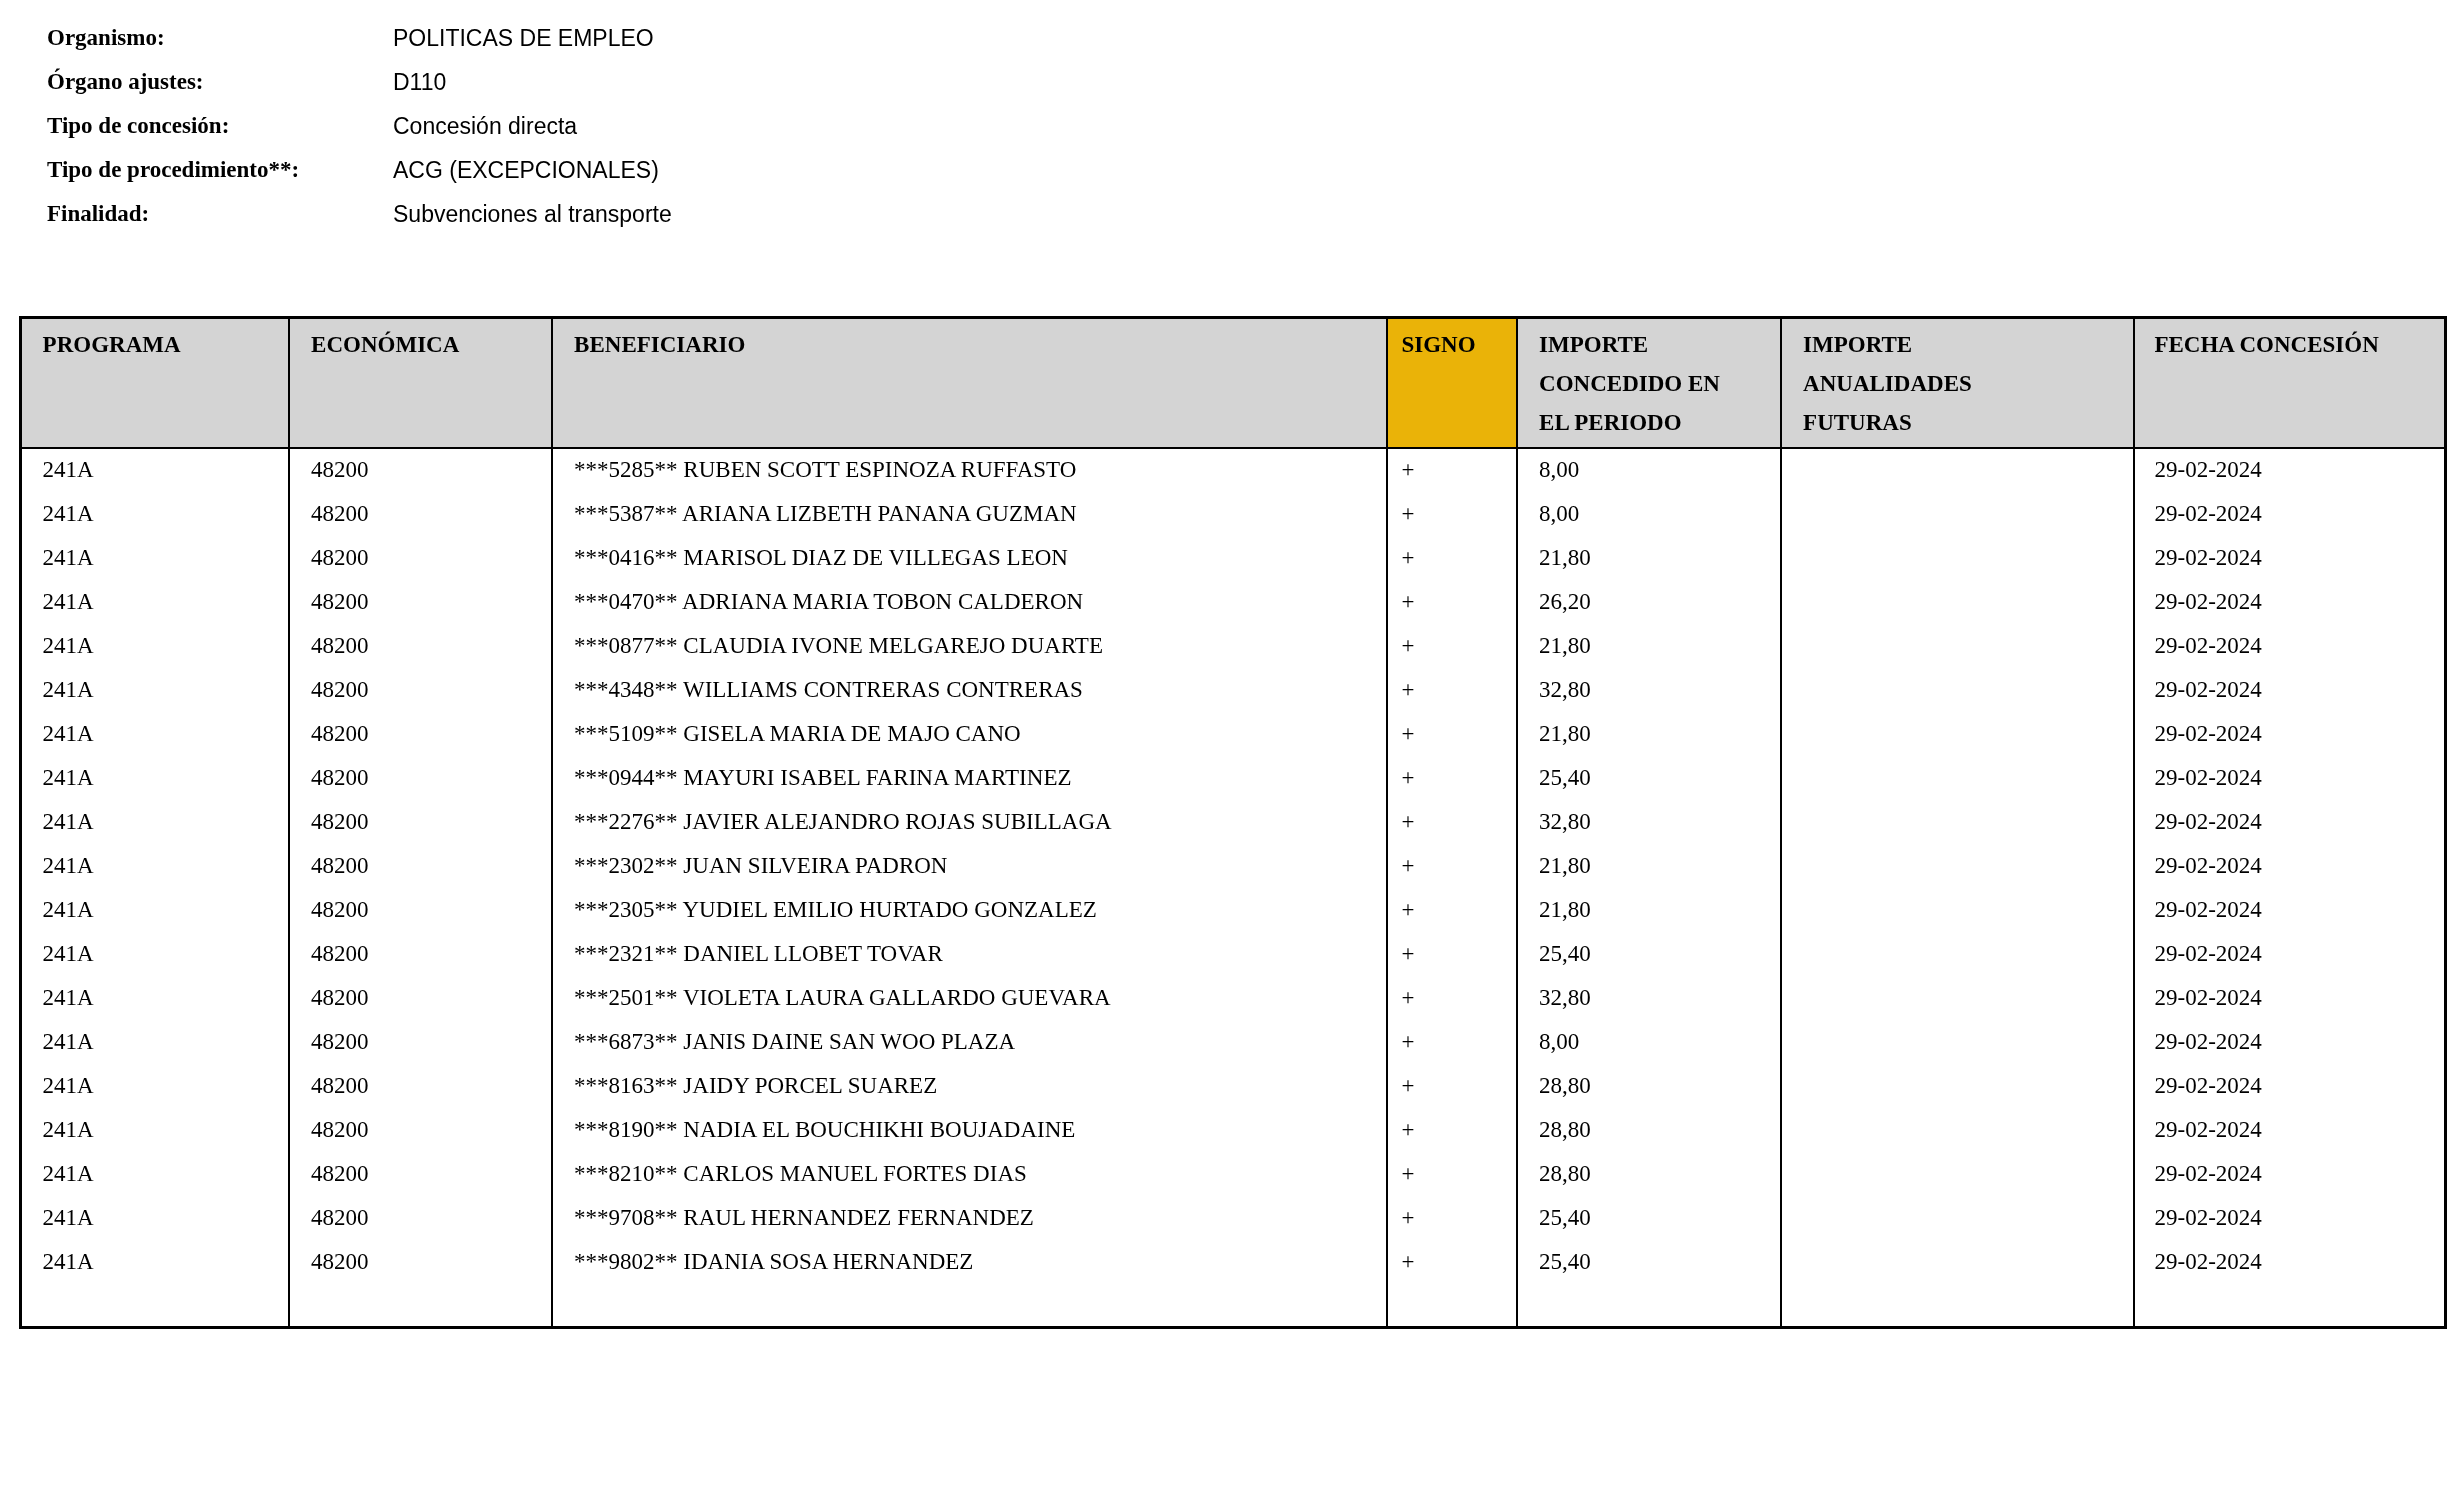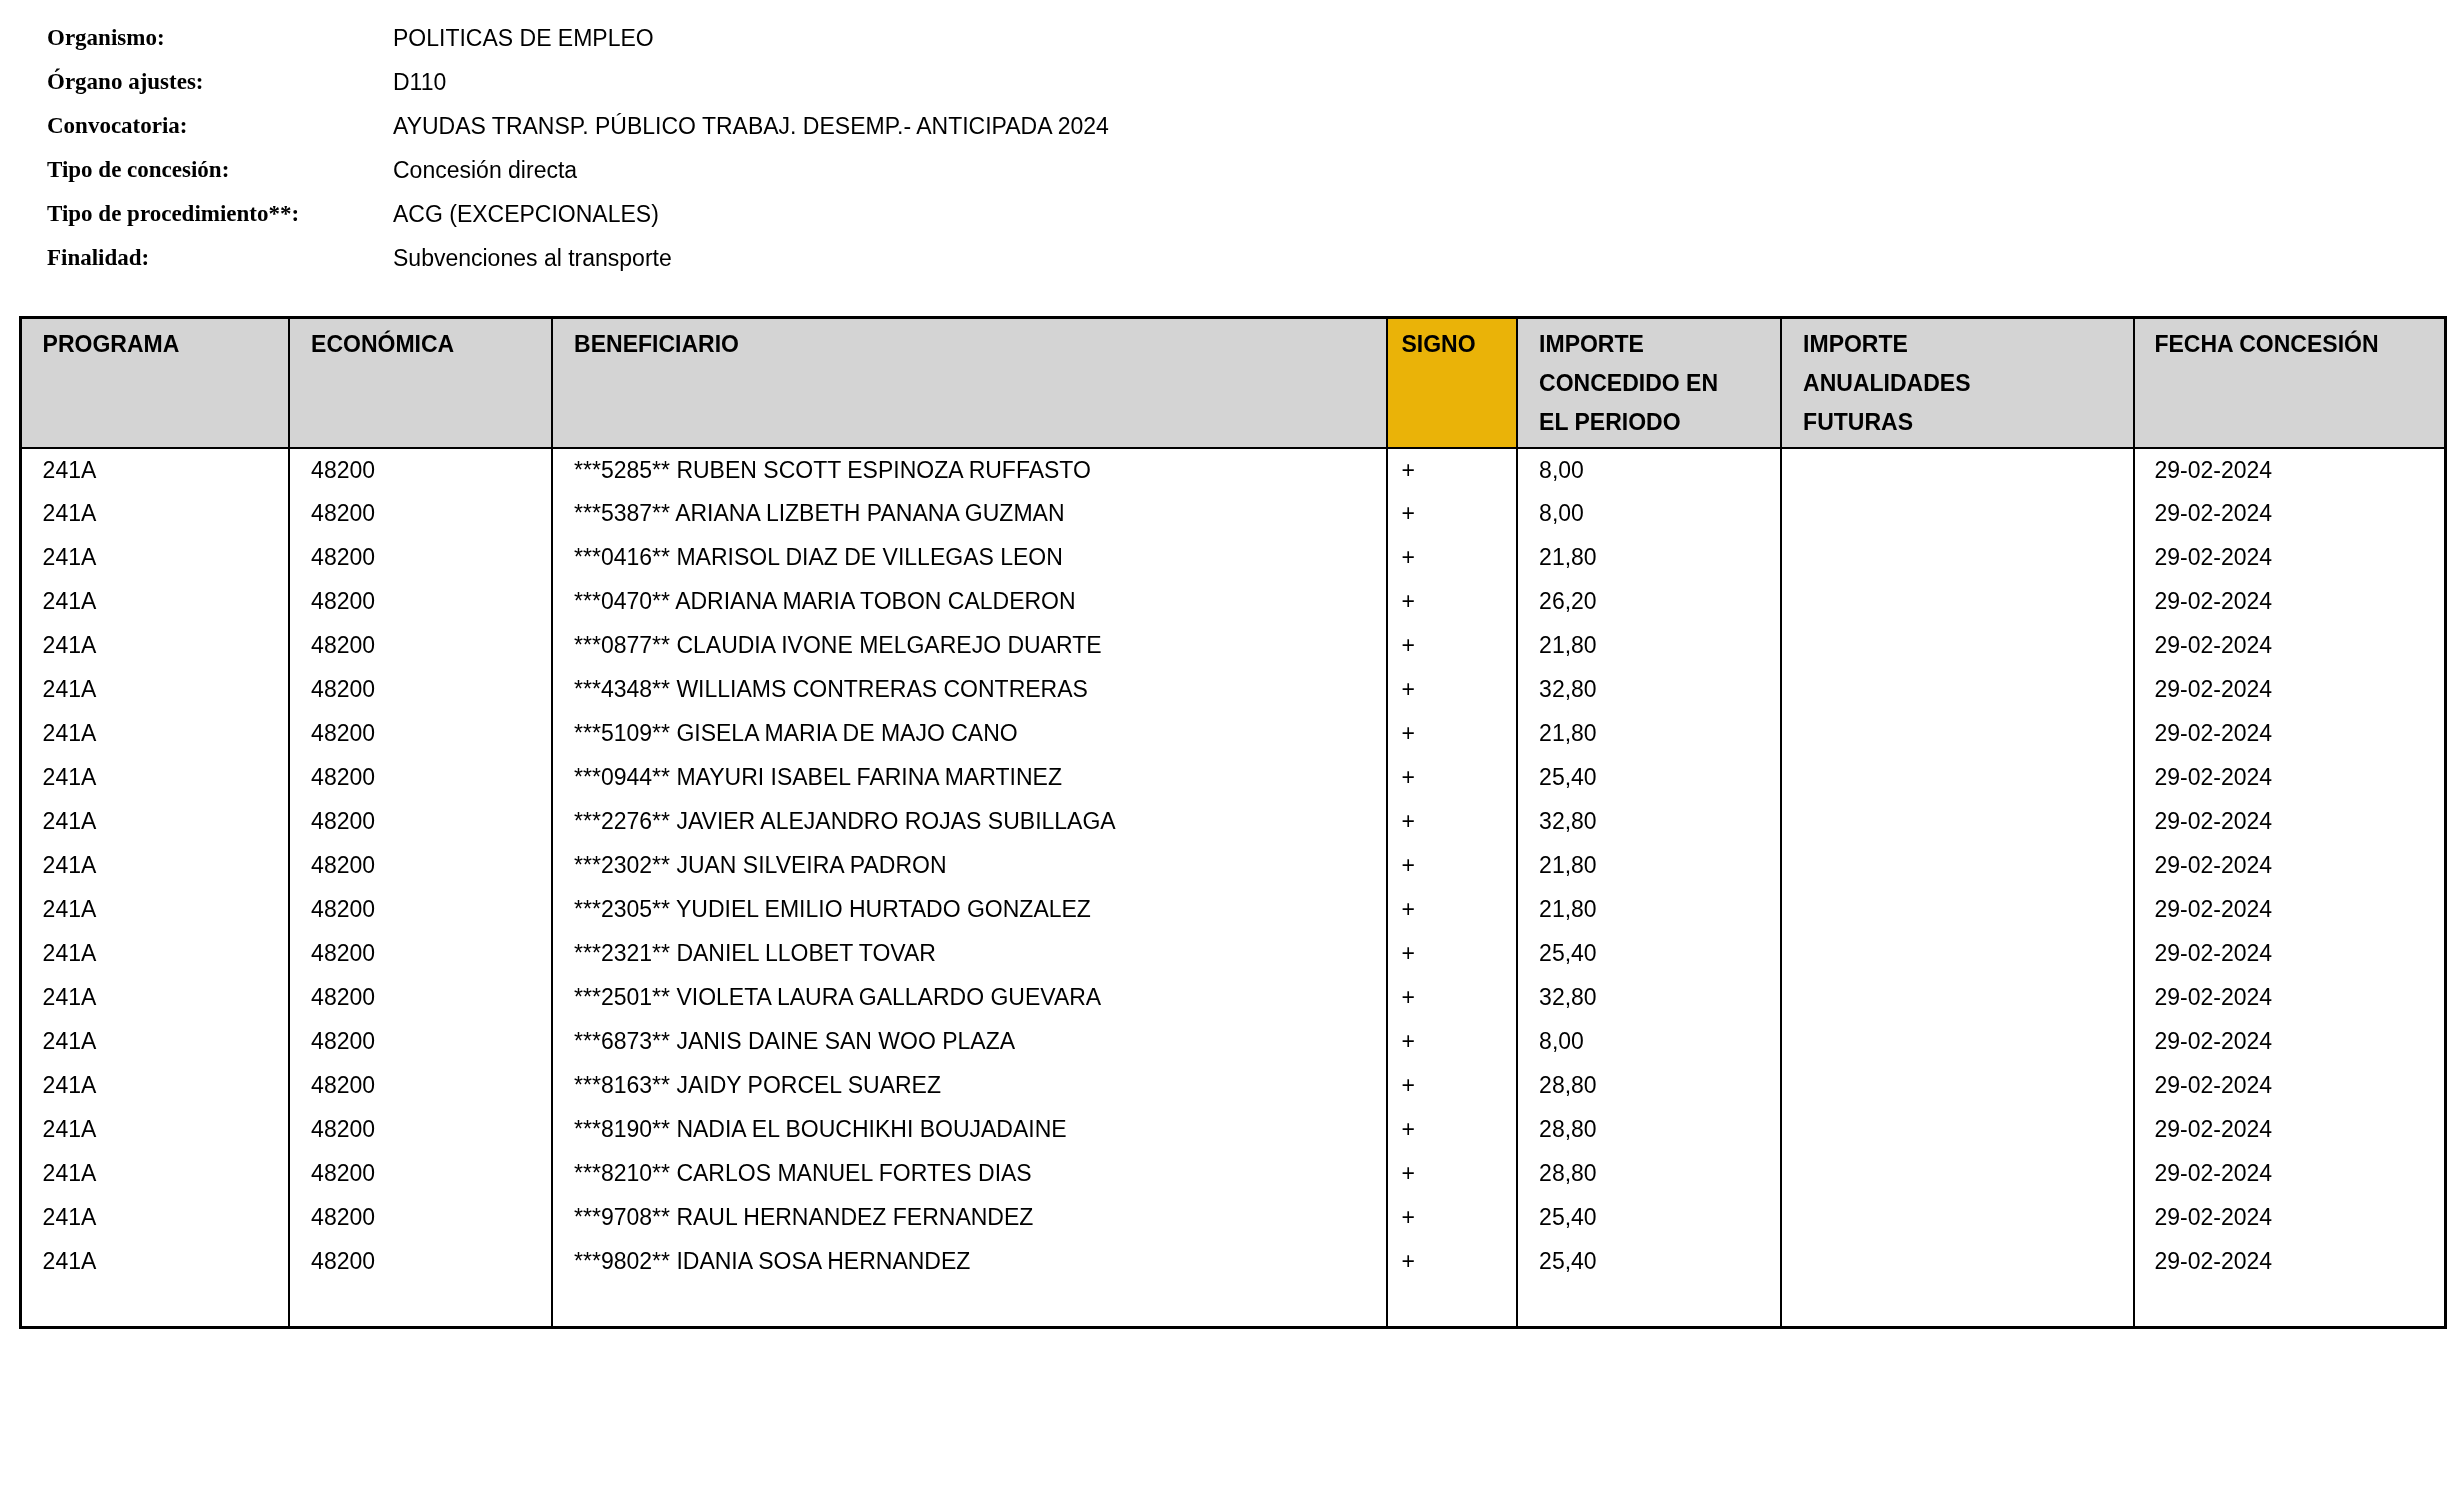--- a/index.html
+++ b/index.html
@@ -19,20 +19,21 @@
   .meta-value { display: inline-block; vertical-align: top; }
 
   
   table.grants {
     position: absolute; left: 18.6px; top: 316px;
     width: 2425px;
     border-collapse: collapse;
     table-layout: fixed;
     font-size: 23px;
     border: 3px solid #000;
+    font-family: Liberation Serif, serif;
   }
   table.grants th, table.grants td {
     border-left: 2.2px solid #000;
     border-right: 2.2px solid #000;
     overflow: hidden;
   }
   table.grants thead th {
     border-bottom: 2.2px solid #000;
     vertical-align: top;
     text-align: left;
@@ -65,23 +66,20 @@
 <body>
 
 <div class="page">
 
   <div class="meta-block">
     <div class="meta-row">
       <span class="meta-label">Organismo:</span><span class="meta-value">POLITICAS DE EMPLEO</span>
     </div>
     <div class="meta-row">
       <span class="meta-label">Órgano ajustes:</span><span class="meta-value">D110</span>
-    </div>
-    <div class="meta-row">
-      <span class="meta-label">Convocatoria:</span><span class="meta-value">AYUDAS TRANSP. PÚBLICO TRABAJ. DESEMP.- ANTICIPADA 2024</span>
     </div>
     <div class="meta-row">
       <span class="meta-label">Tipo de concesión:</span><span class="meta-value">Concesión directa</span>
     </div>
     <div class="meta-row">
       <span class="meta-label">Tipo de procedimiento**:</span><span class="meta-value">ACG (EXCEPCIONALES)</span>
     </div>
     <div class="meta-row">
       <span class="meta-label">Finalidad:</span><span class="meta-value">Subvenciones al transporte</span>
     </div>

